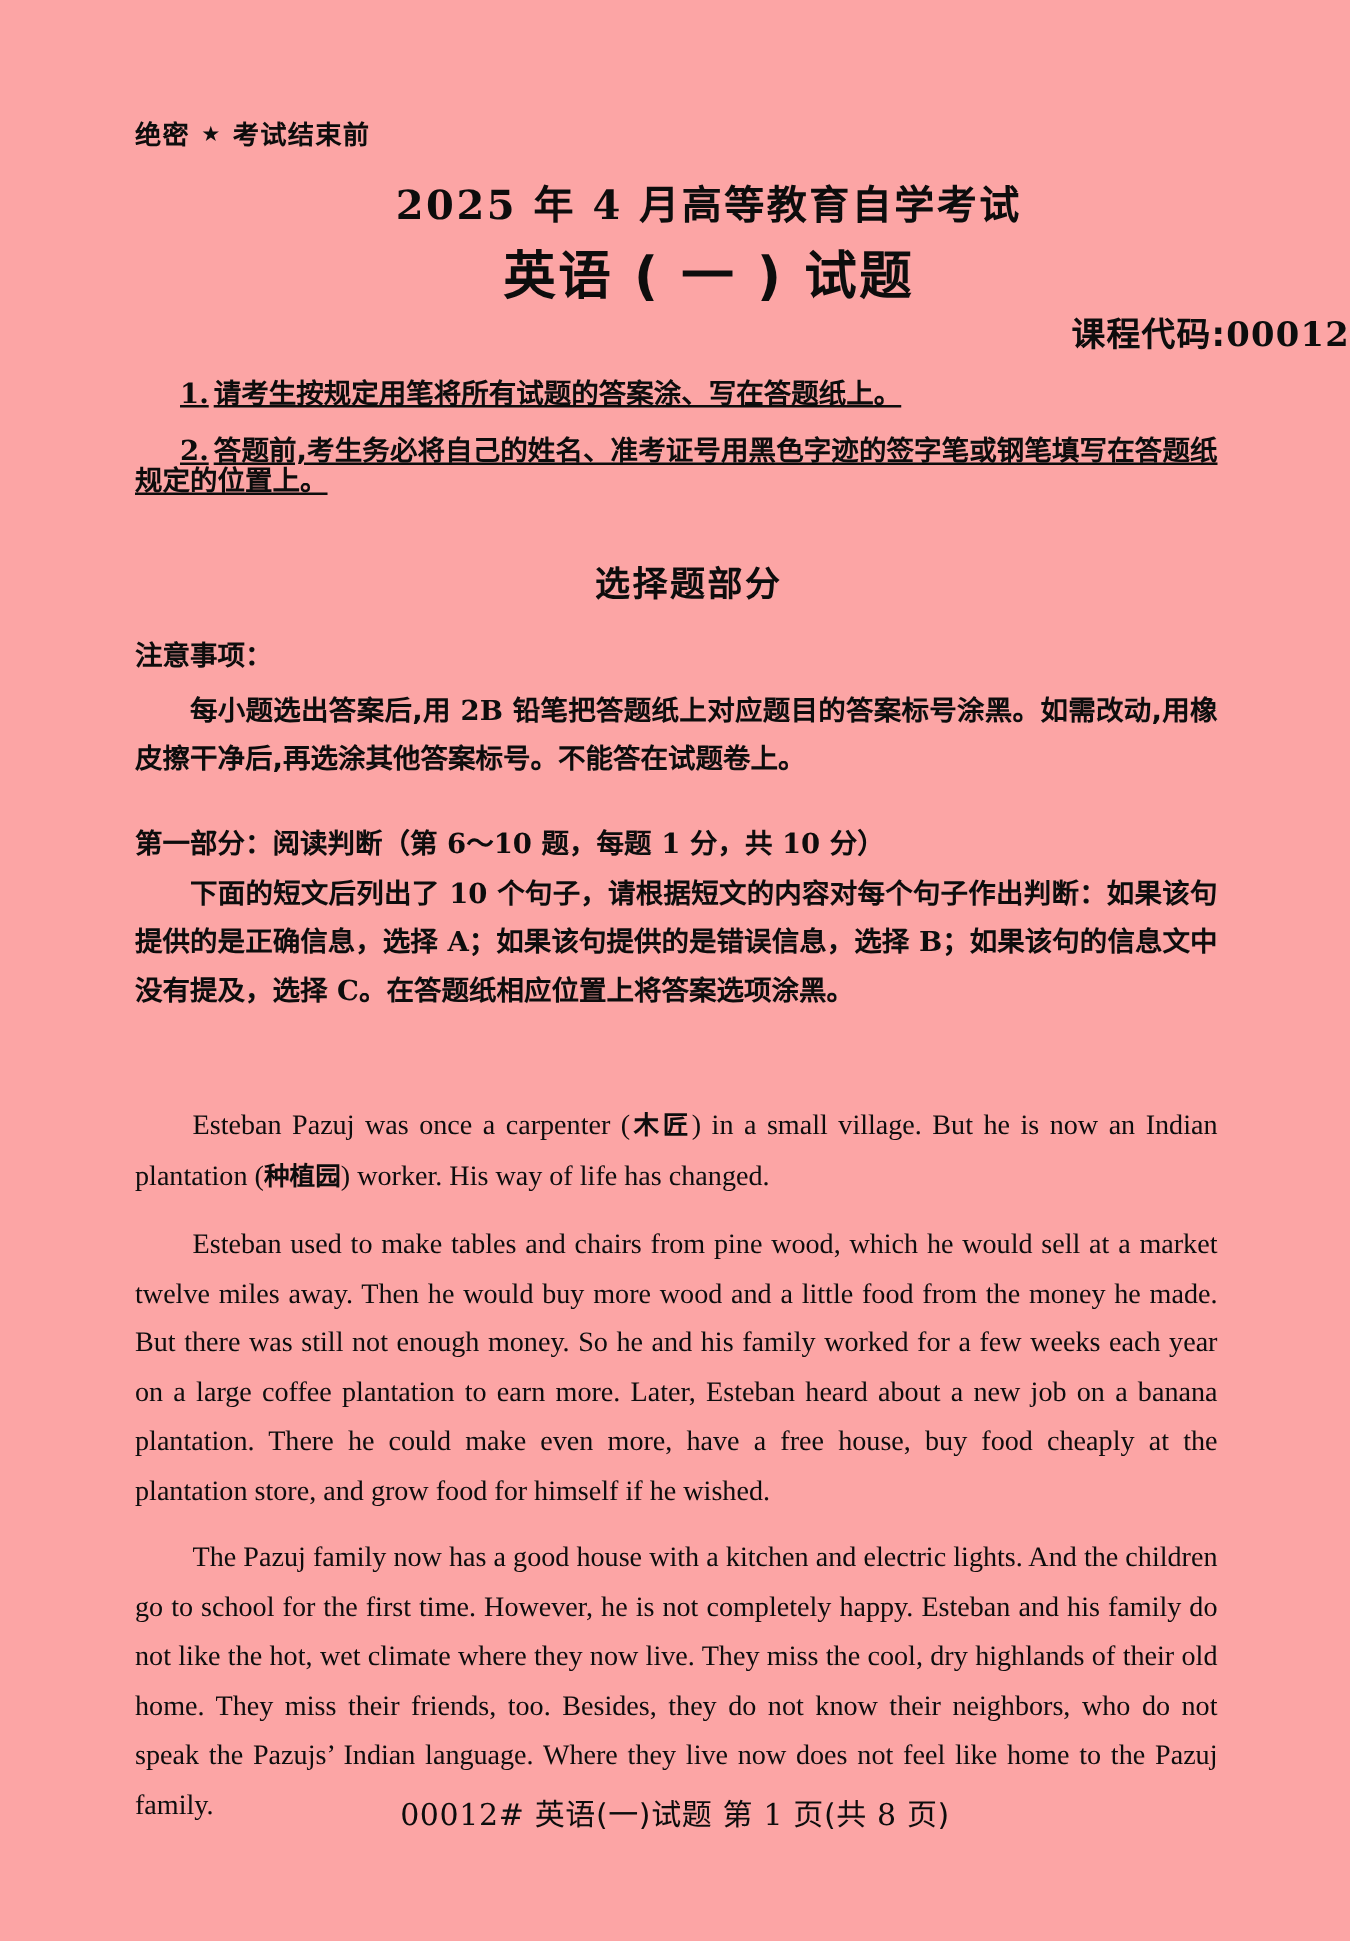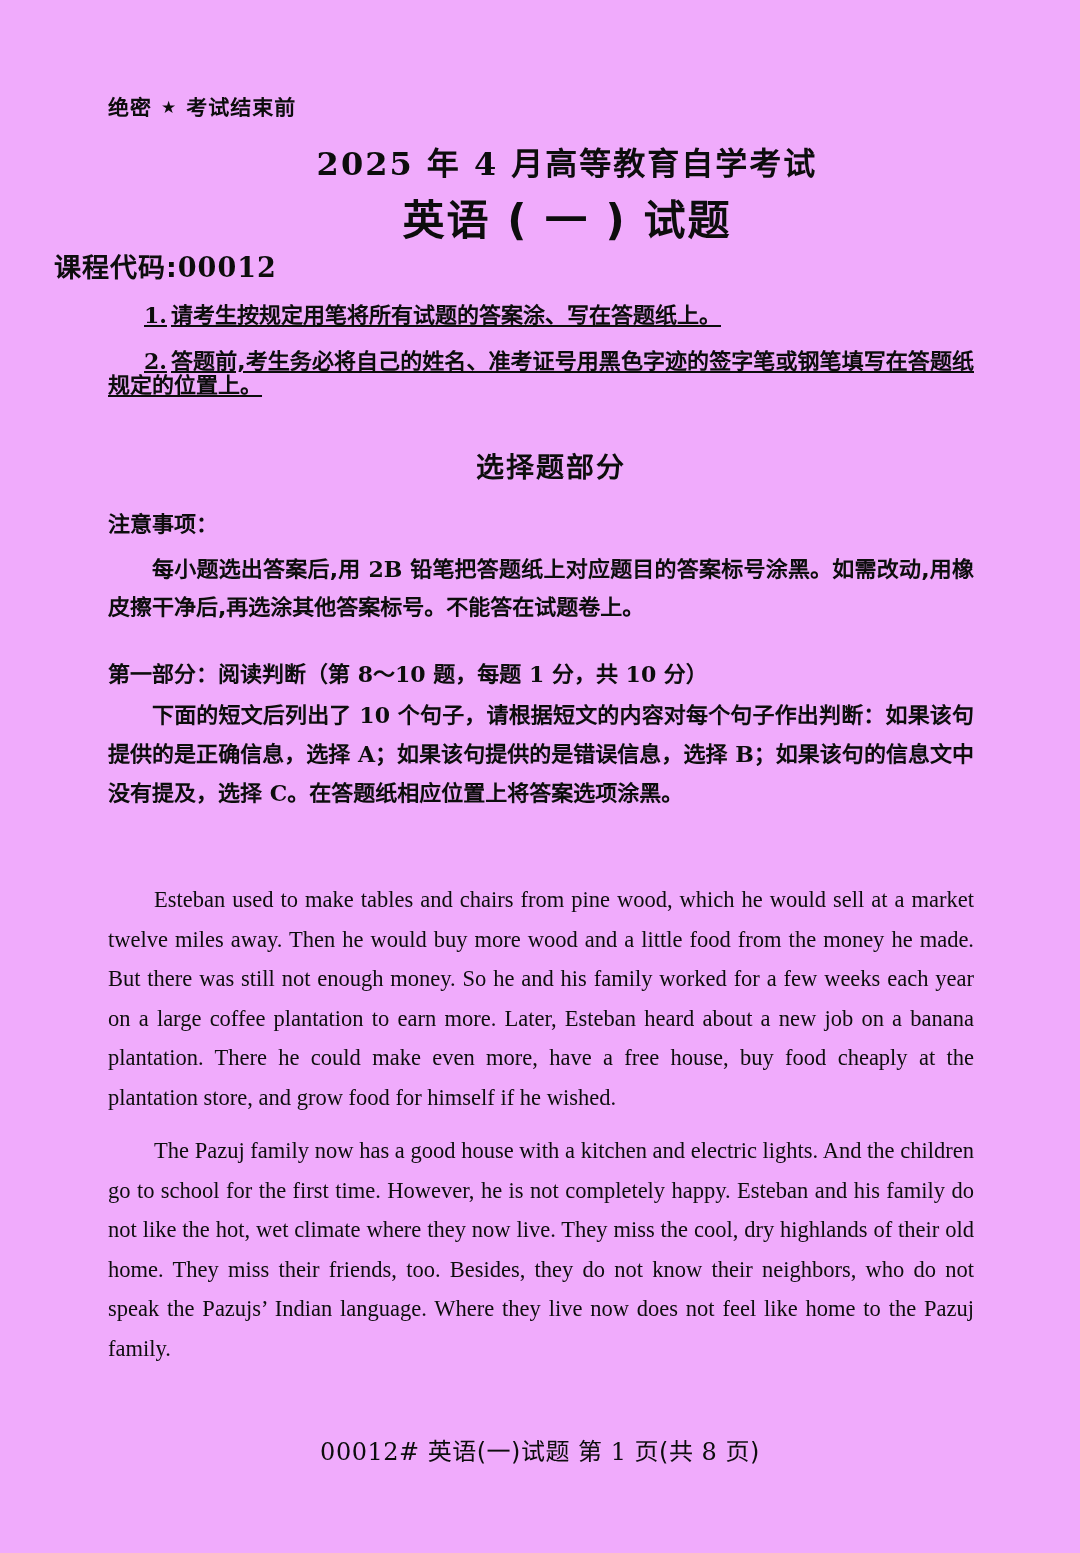--- a/index.html
+++ b/index.html
@@ -17,21 +17,21 @@
     color: #0d0d0d;
     -webkit-font-smoothing: antialiased;
   }
 
   .page {
     position: absolute;
     left: 0;
     top: 0;
     width: 1080px;
     height: 1553px;
-    background: #f0abfc;
+    background: #fca5a5;
   }
 
   
   .cn {
     font-family: "DejaVu Sans", "Liberation Sans", sans-serif;
     font-weight: 700;
   }
 
   
   .secrecy {
@@ -77,21 +77,21 @@
     font-family: "DejaVu Sans", "Liberation Sans", sans-serif;
     font-weight: 700;
   }
   .title-code {
     position: absolute;
     left: 0;
     top: 246px;
     width: 1080px;
     padding-left: 54px;
     box-sizing: border-box;
-    text-align: left;
+    text-align: right;
     font-size: 27px;
     letter-spacing: 1px;
     font-family: "DejaVu Sans", "Liberation Sans", sans-serif;
     font-weight: 700;
   }
   .title-code .codenum {
     font-family: "DejaVu Serif", "Liberation Serif", serif;
   }
 
   
@@ -259,27 +259,28 @@
   </div>
 
   <div class="section-heading">选择题部分</div>
 
   <div class="notice-label">注意事项：</div>
   <div class="notice-body">
     <span>每小题选出答案后,用 </span><span class="lat">2B</span><span> 铅笔把答题纸上对应题目的答案标号涂黑。如需改动,用橡皮擦干净后,再选涂其他答案标号。不能答在试题卷上。</span>
   </div>
 
   <div class="part-heading">
-    <span>第一部分：阅读判断（第 </span><span class="lat">8～10</span><span> 题，每题 </span><span class="lat">1</span><span> 分，共 </span><span class="lat">10</span><span> 分）</span>
+    <span>第一部分：阅读判断（第 </span><span class="lat">6～10</span><span> 题，每题 </span><span class="lat">1</span><span> 分，共 </span><span class="lat">10</span><span> 分）</span>
   </div>
   <div class="part-body">
     <span>下面的短文后列出了 </span><span class="lat">10</span><span> 个句子，请根据短文的内容对每个句子作出判断：如果该句提供的是正确信息，选择 </span><span class="lat">A</span><span>；如果该句提供的是错误信息，选择 </span><span class="lat">B</span><span>；如果该句的信息文中没有提及，选择 </span><span class="lat">C</span><span>。在答题纸相应位置上将答案选项涂黑。</span>
   </div>
 
   <div class="passage" id="passage-body">
+      <p><span>Esteban Pazuj was once a carpenter (</span><span class="hanzi">木匠</span><span>) in a small village. But he is now an Indian plantation (</span><span class="hanzi">种植园</span><span>) worker. His way of life has changed.</span></p>
       <p><span>Esteban used to make tables and chairs from pine wood, which he would sell at a market twelve miles away. Then he would buy more wood and a little food from the money he made. But there was still not enough money. So he and his family worked for a few weeks each year on a large coffee plantation to earn more. Later, Esteban heard about a new job on a banana plantation. There he could make even more, have a free house, buy food cheaply at the plantation store, and grow food for himself if he wished.</span></p>
       <p><span>The Pazuj family now has a good house with a kitchen and electric lights. And the children go to school for the first time. However, he is not completely happy. Esteban and his family do not like the hot, wet climate where they now live. They miss the cool, dry highlands of their old home. They miss their friends, too. Besides, they do not know their neighbors, who do not speak the Pazujs’ Indian language. Where they live now does not feel like home to the Pazuj family.</span></p>
     </div>
 
   <div class="footer">
     <span>00012#</span><span class="cnpart"> 英语(一)试题 </span><span class="cnpart">第 </span><span>1</span><span class="cnpart"> 页(共 </span><span>8</span><span class="cnpart"> 页)</span>
   </div>
 
 </div>
 

